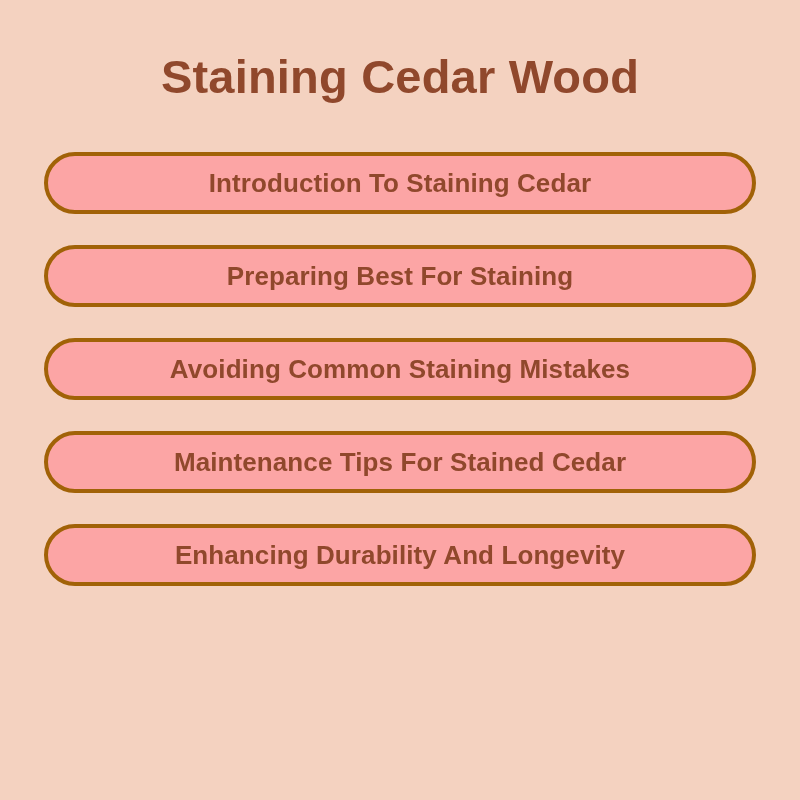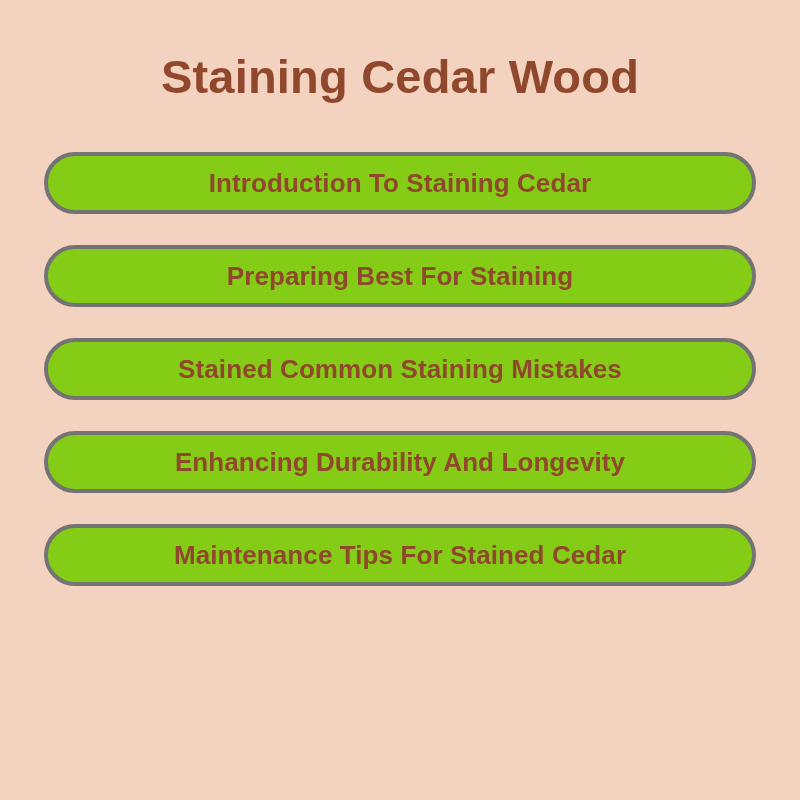--- a/index.html
+++ b/index.html
@@ -57,22 +57,22 @@
     gap: 31px;
     list-style: none;
     margin: 0;
     padding: 0;
   }
 
   .pill {
     box-sizing: border-box;
     width: 712px;
     height: 62px;
-    background: #84cc16;
-    border: 4px solid #737373;
+    background: #fca5a5;
+    border: 4px solid #a16207;
     border-radius: 36px;
     display: flex;
     align-items: center;
     justify-content: center;
     flex: 0 0 auto;
   }
 
   .pill-label {
     font-family: "Liberation Sans", sans-serif;
     font-size: 26px;
@@ -100,25 +100,25 @@
       <span class="pill-label">Introduction To Staining Cedar</span>
     </li>
 
     <li class="pill">
       <span class="pill-label">Preparing Best For Staining</span>
     </li>
 
 
 
     <li class="pill">
-      <span class="pill-label">Stained Common Staining Mistakes</span>
+      <span class="pill-label">Avoiding Common Staining Mistakes</span>
+    </li>
+
+    <li class="pill">
+      <span class="pill-label">Maintenance Tips For Stained Cedar</span>
     </li>
 
     <li class="pill">
       <span class="pill-label">Enhancing Durability And Longevity</span>
     </li>
 
-    <li class="pill">
-      <span class="pill-label">Maintenance Tips For Stained Cedar</span>
-    </li>
-
   </ul>
 </div>
 
 </body></html>

